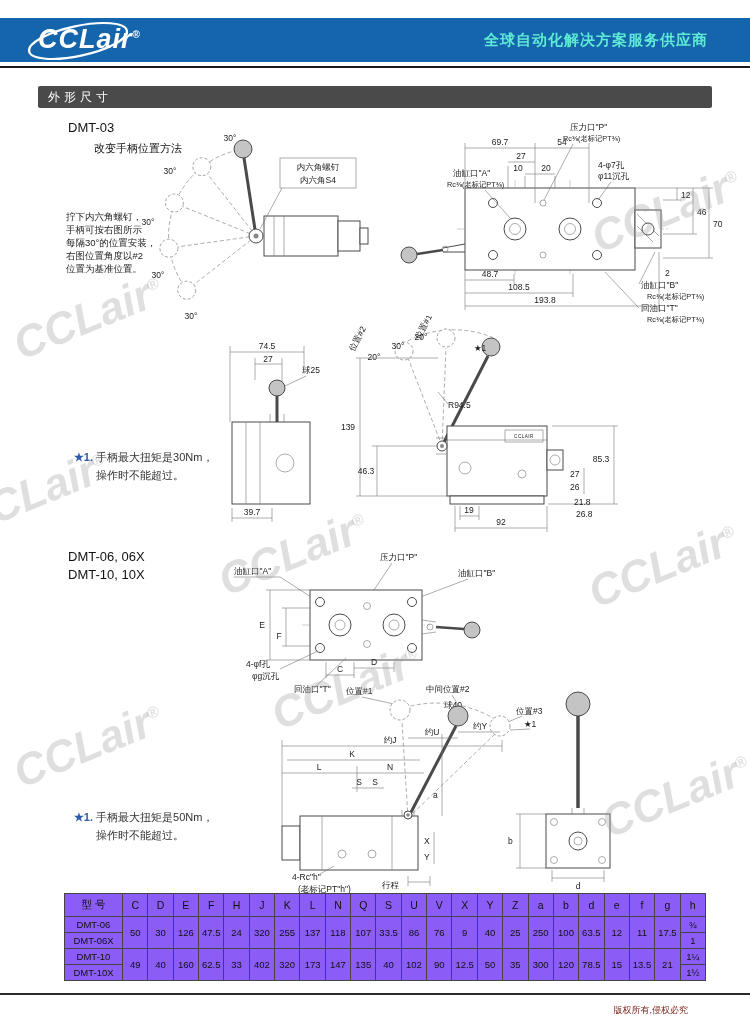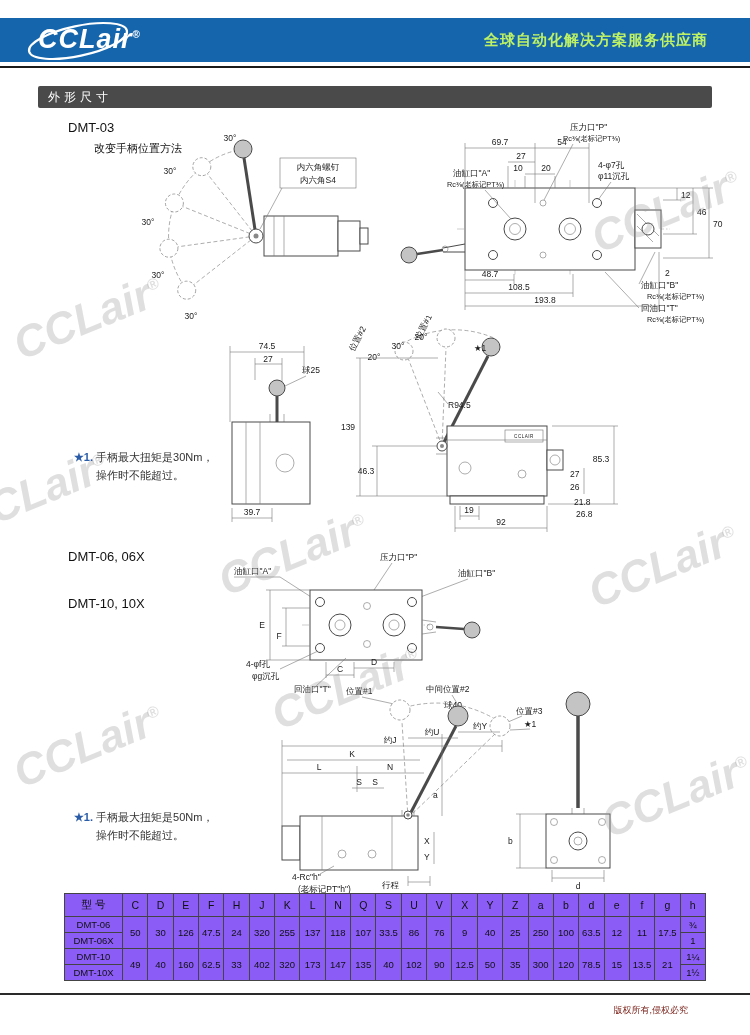--- a/index.html
+++ b/index.html
@@ -4,21 +4,21 @@
 <style>
 *{margin:0;padding:0;box-sizing:border-box}
 html,body{background:#e9e9e9}
 body{font-family:"Liberation Sans",sans-serif}
 .page{position:relative;width:750px;height:1035px;background:#fff;margin:0 auto;overflow:hidden}
 .topbar{position:absolute;left:0;top:18px;width:750px;height:44px;background:#1565ad;z-index:4}
 .logo{position:absolute;left:22px;top:0;width:200px;height:44px}
 .logo svg{position:absolute;left:0;top:0}
 .logo-text{position:absolute;left:16px;top:6px;font-size:27px;font-weight:bold;font-style:italic;color:#fff;letter-spacing:1px}
 .logo-text sup{font-size:10px;font-style:normal}
-.slogan{position:absolute;right:42px;top:13px;font-size:15px;font-weight:bold;color:#bef264;letter-spacing:1px}
+.slogan{position:absolute;right:42px;top:13px;font-size:15px;font-weight:bold;color:#5eead4;letter-spacing:1px}
 .top-rule{position:absolute;left:0;top:66px;width:750px;height:2px;background:#1a1a1a;z-index:4}
 .section-bar{position:absolute;left:38px;top:86px;width:674px;height:22px;background:#4a4a4a;color:#fff;font-size:12px;letter-spacing:4px;line-height:22px;padding-left:10px;z-index:4;border-radius:2px}
 .wm{position:absolute;font-size:44px;font-weight:bold;font-style:italic;color:rgba(150,150,150,.30);transform:rotate(-22deg);white-space:nowrap;pointer-events:none;z-index:2}
 .wm sup{font-size:16px}
 .h1{position:absolute;font-size:13px;font-weight:normal;color:#111;z-index:3}
 .sub{position:absolute;font-size:11px;color:#111;z-index:3}
 .desc{position:absolute;left:66px;top:210px;font-size:9.5px;line-height:13px;color:#222;z-index:3}
 .note{position:absolute;font-size:11px;color:#333;line-height:18px;z-index:3}
 .note .star{color:#2a5ca8;font-weight:bold}
 .draw{position:absolute;z-index:1}
@@ -65,20 +65,27 @@
   <div class="wm" style="left:10px;top:292px"><span>CCLair</span><sup>®</sup></div>
   <div class="wm" style="left:-45px;top:468px"><span>CCLair</span><sup>®</sup></div>
   <div class="wm" style="left:215px;top:528px"><span>CCLair</span><sup>®</sup></div>
   <div class="wm" style="left:585px;top:540px"><span>CCLair</span><sup>®</sup></div>
   <div class="wm" style="left:10px;top:720px"><span>CCLair</span><sup>®</sup></div>
   <div class="wm" style="left:268px;top:662px"><span>CCLair</span><sup>®</sup></div>
   <div class="wm" style="left:598px;top:770px"><span>CCLair</span><sup>®</sup></div>
 
   <div class="h1" style="left:68px;top:120px">DMT-03</div>
   <div class="sub" style="left:94px;top:141px">改变手柄位置方法</div>
+  <div class="desc">
+    <div>拧下内六角螺钉，</div>
+    <div>手柄可按右图所示</div>
+    <div>每隔30°的位置安装，</div>
+    <div>右图位置角度以#2</div>
+    <div>位置为基准位置。</div>
+  </div>
 
   <svg class="draw" style="left:58px;top:128px" width="320" height="200" viewBox="0 0 320 200">
     <path class="thin dash" d="M186,21 A88,88 0 0 0 129,162"></path>
     <line class="thin dash" x1="198" y1="108" x2="144" y2="39"></line>
     <line class="thin dash" x1="198" y1="108" x2="116" y2="75"></line>
     <line class="thin dash" x1="198" y1="108" x2="111" y2="120"></line>
     <line class="thin dash" x1="198" y1="108" x2="129" y2="162"></line>
     <circle class="pos" cx="143.8" cy="38.7" r="9"></circle>
     <circle class="pos" cx="116.4" cy="75" r="9"></circle>
     <circle class="pos" cx="110.9" cy="120.2" r="9"></circle>
@@ -256,21 +263,21 @@
     <text x="352" y="189">21.8</text>
     <text x="354" y="201">26.8</text>
   </svg>
 
   <div class="note" style="left:74px;top:448px">
     <div><span class="star">★1.</span> <span>手柄最大扭矩是30Nm，</span></div>
     <div style="padding-left:22px">操作时不能超过。</div>
   </div>
 
   <div class="h1" style="left:68px;top:549px">DMT-06, 06X</div>
-  <div class="h1" style="left:68px;top:596px">DMT-10, 10X</div>
+  <div class="h1" style="left:68px;top:567px">DMT-10, 10X</div>
 
   <svg class="draw" style="left:222px;top:546px" width="340" height="160" viewBox="0 0 340 160">
     <line class="cl" x1="80" y1="79" x2="208" y2="79"></line>
     <line class="cl" x1="118" y1="48" x2="118" y2="112"></line>
     <line class="cl" x1="172" y1="48" x2="172" y2="112"></line>
     <text x="12" y="28">油缸口"A"</text>
     <line class="thin" x1="12" y1="31" x2="58" y2="31"></line>
     <line class="thin" x1="58" y1="31" x2="100" y2="58"></line>
     <text x="158" y="14">压力口"P"</text>
     <line class="thin" x1="170" y1="17" x2="148" y2="50"></line>

